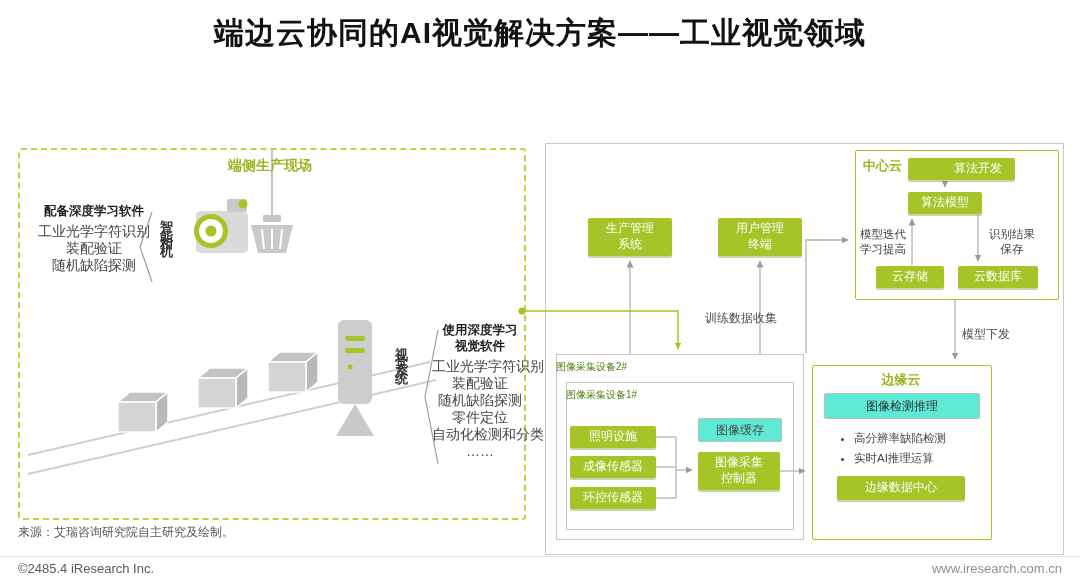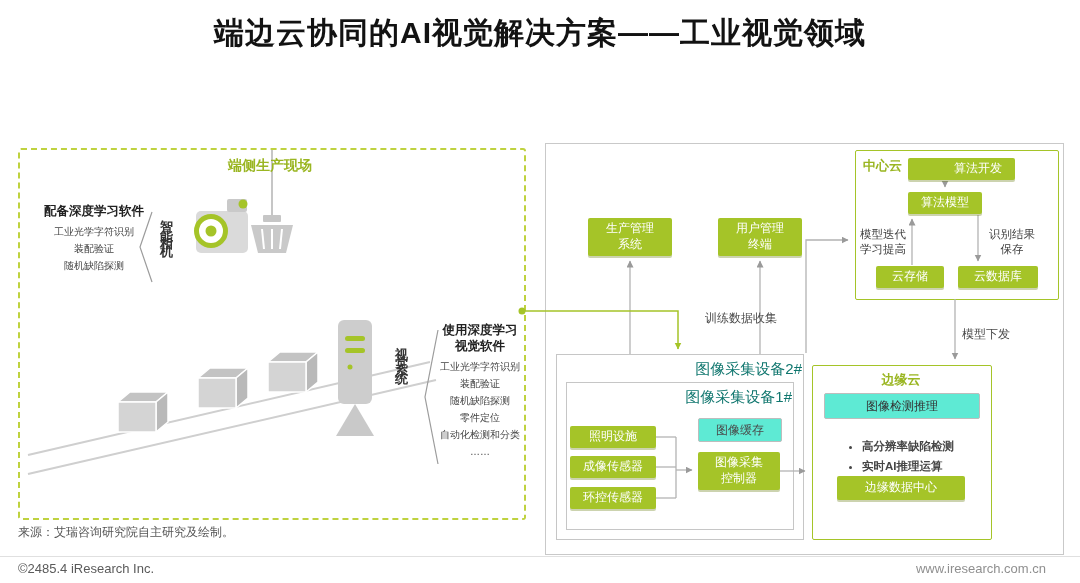--- a/index.html
+++ b/index.html
@@ -17,27 +17,27 @@
        box-shadow:0 2px 0 rgba(110,130,25,.35);text-align:center;}
   .wbox{position:absolute;z-index:10;background:#5eead4;border:1px solid #bdbdbd;display:flex;
         align-items:center;justify-content:center;font-size:12px;color:#4a4a4a;border-radius:2px;}
   .glabel{position:absolute;z-index:10;color:#9ab622;font-weight:bold;font-size:14px;text-align:center;}
   .note{position:absolute;z-index:10;font-size:11.5px;color:#3d3d3d;text-align:center;line-height:15px;}
   .flowlabel{position:absolute;z-index:10;font-size:12px;color:#4a4a4a;}
   .vtext{position:absolute;z-index:10;writing-mode:vertical-rl;text-orientation:upright;
          font-size:13px;font-weight:bold;color:#333;letter-spacing:8px;}
   .blk{position:absolute;z-index:10;text-align:center;}
   .blk-head{font-weight:bold;font-size:12.5px;color:#222;line-height:16px;white-space:nowrap;}
-  .blk-item{font-size:10px;color:#444;line-height:17px;white-space:nowrap;}
-  .devlabel{position:absolute;z-index:10;font-size:15px;color:#0f766e;text-align:right;}
-  .bullets{position:absolute;z-index:10;margin:12px;padding-left:16px;font-size:11.5px;color:#454545;line-height:20px;font-weight:bold;}
+  .blk-item{font-size:14px;color:#444;line-height:17px;white-space:nowrap;}
+  .devlabel{position:absolute;z-index:10;font-size:10px;color:#4d7c0f;text-align:left;}
+  .bullets{position:absolute;z-index:10;margin:4px;padding-left:16px;font-size:11.5px;color:#454545;line-height:20px;}
   .src{position:absolute;left:18px;top:524px;font-size:12px;color:#555;z-index:10;}
   .hr{position:absolute;left:0;top:556px;width:1080px;height:1px;background:#e0e0e0;z-index:10;}
   .copyright{position:absolute;left:18px;top:561px;font-size:13px;color:#5a5a5a;z-index:10;}
-  .website{position:absolute;right:34px;top:561px;font-size:13px;color:#8f8f8f;z-index:10;}
+  .website{position:absolute;right:18px;top:561px;font-size:13px;color:#8f8f8f;z-index:10;}
 </style>
 </head>
 <body>
 
 <div class="stage">
 
   <div class="title">端边云协同的AI视觉解决方案——工业视觉领域</div>
 
   <svg class="overlay" width="1080" height="583" viewBox="0 0 1080 583">
     <defs>

